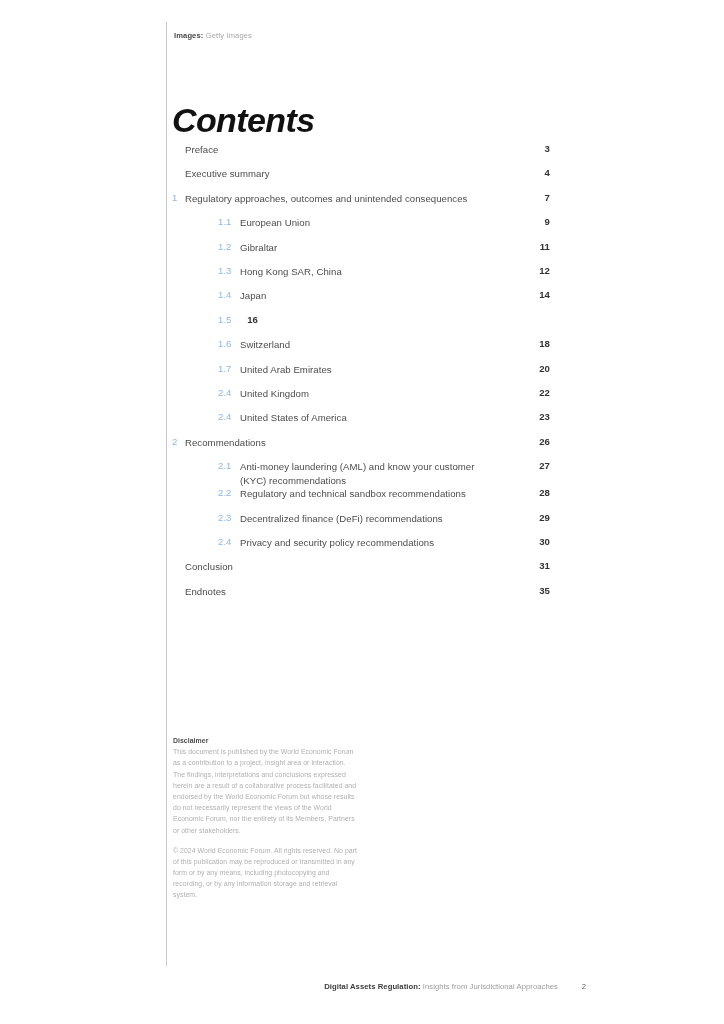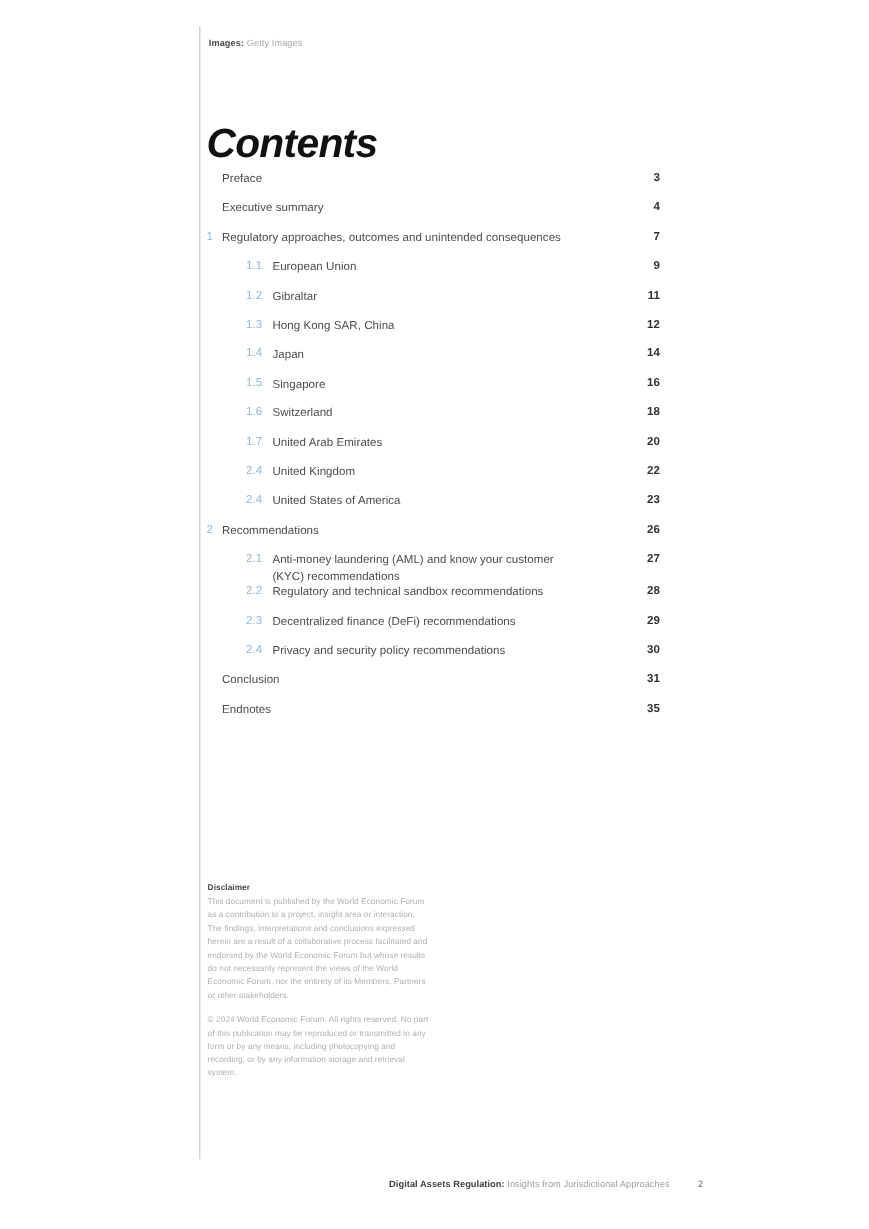--- a/index.html
+++ b/index.html
@@ -73,21 +73,21 @@
     color: #4c4c4c;
     letter-spacing: 0.05px;
   }
   .toc-row.lvl1 { padding-left: 0px; }
   .toc-row.lvl2 { padding-left: 33px; }
   .toc-num {
     flex: 0 0 auto;
     color: #8fb8df;
     min-width: 13px;
   }
-  .toc-row.lvl2 .toc-num { min-width: 22px; }
+  .toc-row.lvl2 .toc-num { min-width: 22px; margin-left: 13px; }
   .toc-label {
     flex: 1 1 auto;
     color: #4c4c4c;
     line-height: 1.42;
     padding-right: 8px;
   }
   .toc-label .l2 { display: block; }
   .toc-page {
     flex: 0 0 auto;
     width: 18px;
@@ -194,21 +194,20 @@
         <span class="toc-label"><span>Hong Kong SAR, China</span></span>
         <span class="toc-page">12</span>
       </div>
       <div class="toc-row lvl2">
         <span class="toc-num">1.4</span>
         <span class="toc-label"><span>Japan</span></span>
         <span class="toc-page">14</span>
       </div>
       <div class="toc-row lvl2">
         <span class="toc-num">1.5</span>
-        <span class="toc-label"><span>Singapore</span></span>
         <span class="toc-page">16</span>
       </div>
       <div class="toc-row lvl2">
         <span class="toc-num">1.6</span>
         <span class="toc-label"><span>Switzerland</span></span>
         <span class="toc-page">18</span>
       </div>
       <div class="toc-row lvl2">
         <span class="toc-num">1.7</span>
         <span class="toc-label"><span>United Arab Emirates</span></span>

